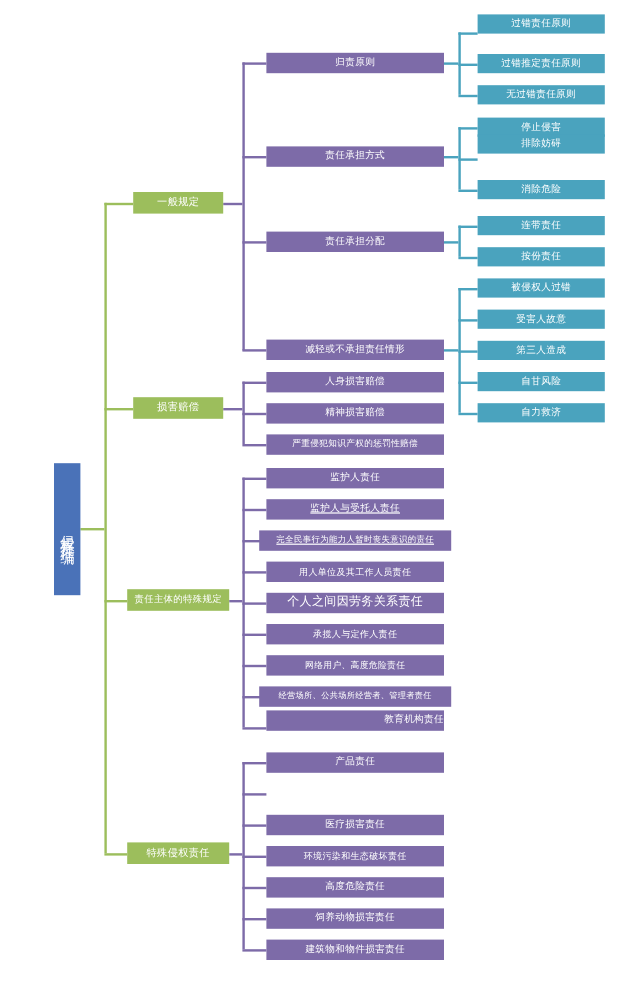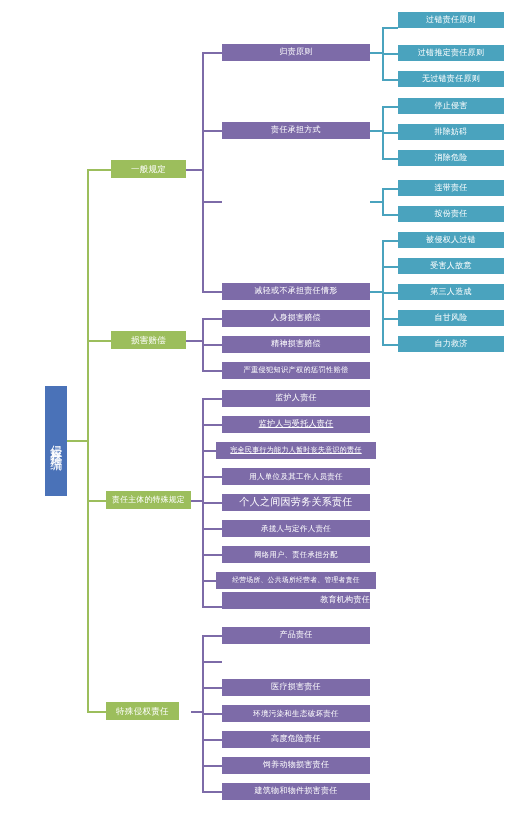--- a/index.html
+++ b/index.html
@@ -114,27 +114,30 @@
     <span>责任承担方式</span>
   </div>
   <div class="conn h-teal" style="left:370px; top:130px; width:12px;"></div>
   <div class="conn v-teal" style="left:382px; top:106px; height:52px;"></div>
   <div class="conn h-teal" style="left:382px; top:106px; width:16px;"></div>
   <div class="conn h-teal" style="left:382px; top:132px; width:16px;"></div>
   <div class="conn h-teal" style="left:382px; top:158px; width:16px;"></div>
   <div class="node lvl4" style="left:398px; top:98px; width:106px;">
     <span>停止侵害</span>
   </div>
-  <div class="node lvl4" style="left:398px; top:124px; width:106px;">
+  <div class="node lvl4" style="left:398px; top:112px; width:106px;">
     <span>排除妨碍</span>
   </div>
   <div class="node lvl4" style="left:398px; top:150px; width:106px;">
     <span>消除危险</span>
   </div>
 
+  <div class="node lvl3" style="left:222px; top:193px; width:148px;">
+    <span>责任承担分配</span>
+  </div>
   <div class="conn h-teal" style="left:370px; top:201px; width:12px;"></div>
   <div class="conn v-teal" style="left:382px; top:188px; height:26px;"></div>
   <div class="conn h-teal" style="left:382px; top:188px; width:16px;"></div>
   <div class="conn h-teal" style="left:382px; top:214px; width:16px;"></div>
   <div class="node lvl4" style="left:398px; top:180px; width:106px;">
     <span>连带责任</span>
   </div>
   <div class="node lvl4" style="left:398px; top:206px; width:106px;">
     <span>按份责任</span>
   </div>
@@ -209,30 +212,30 @@
   <div class="node lvl3" style="left:222px; top:468px; width:148px; font-size:7.5px;">
     <span>用人单位及其工作人员责任</span>
   </div>
   <div class="node lvl3" style="left:222px; top:494px; width:148px; font-size:10px;">
     <span>个人之间因劳务关系责任</span>
   </div>
   <div class="node lvl3" style="left:222px; top:520px; width:148px; font-size:7.5px;">
     <span>承揽人与定作人责任</span>
   </div>
   <div class="node lvl3" style="left:222px; top:546px; width:148px; font-size:7.3px;">
-    <span>网络用户、责任承担分配</span>
+    <span>网络用户、高度危险责任</span>
   </div>
   <div class="node lvl3" style="left:216px; top:572px; width:160px; font-size:6.8px;">
     <span>经营场所、公共场所经营者、管理者责任</span>
   </div>
   <div class="node lvl3" style="left:222px; top:592px; width:148px;justify-content:flex-end;">
     <span>教育机构责任</span>
   </div>
 
-  <div class="node lvl2" style="left:106px; top:702px; width:73px;">
+  <div class="node lvl2" style="left:106px; top:702px; width:85px;">
     <span>特殊侵权责任</span>
   </div>
   <div class="conn h-purple" style="left:191px; top:711px; width:11px;"></div>
   <div class="conn v-purple" style="left:202px; top:635px; height:156px;"></div>
   <div class="conn h-purple" style="left:202px; top:635px; width:20px;"></div>
   <div class="conn h-purple" style="left:202px; top:661px; width:20px;"></div>
   <div class="conn h-purple" style="left:202px; top:687px; width:20px;"></div>
   <div class="conn h-purple" style="left:202px; top:713px; width:20px;"></div>
   <div class="conn h-purple" style="left:202px; top:739px; width:20px;"></div>
   <div class="conn h-purple" style="left:202px; top:765px; width:20px;"></div>

